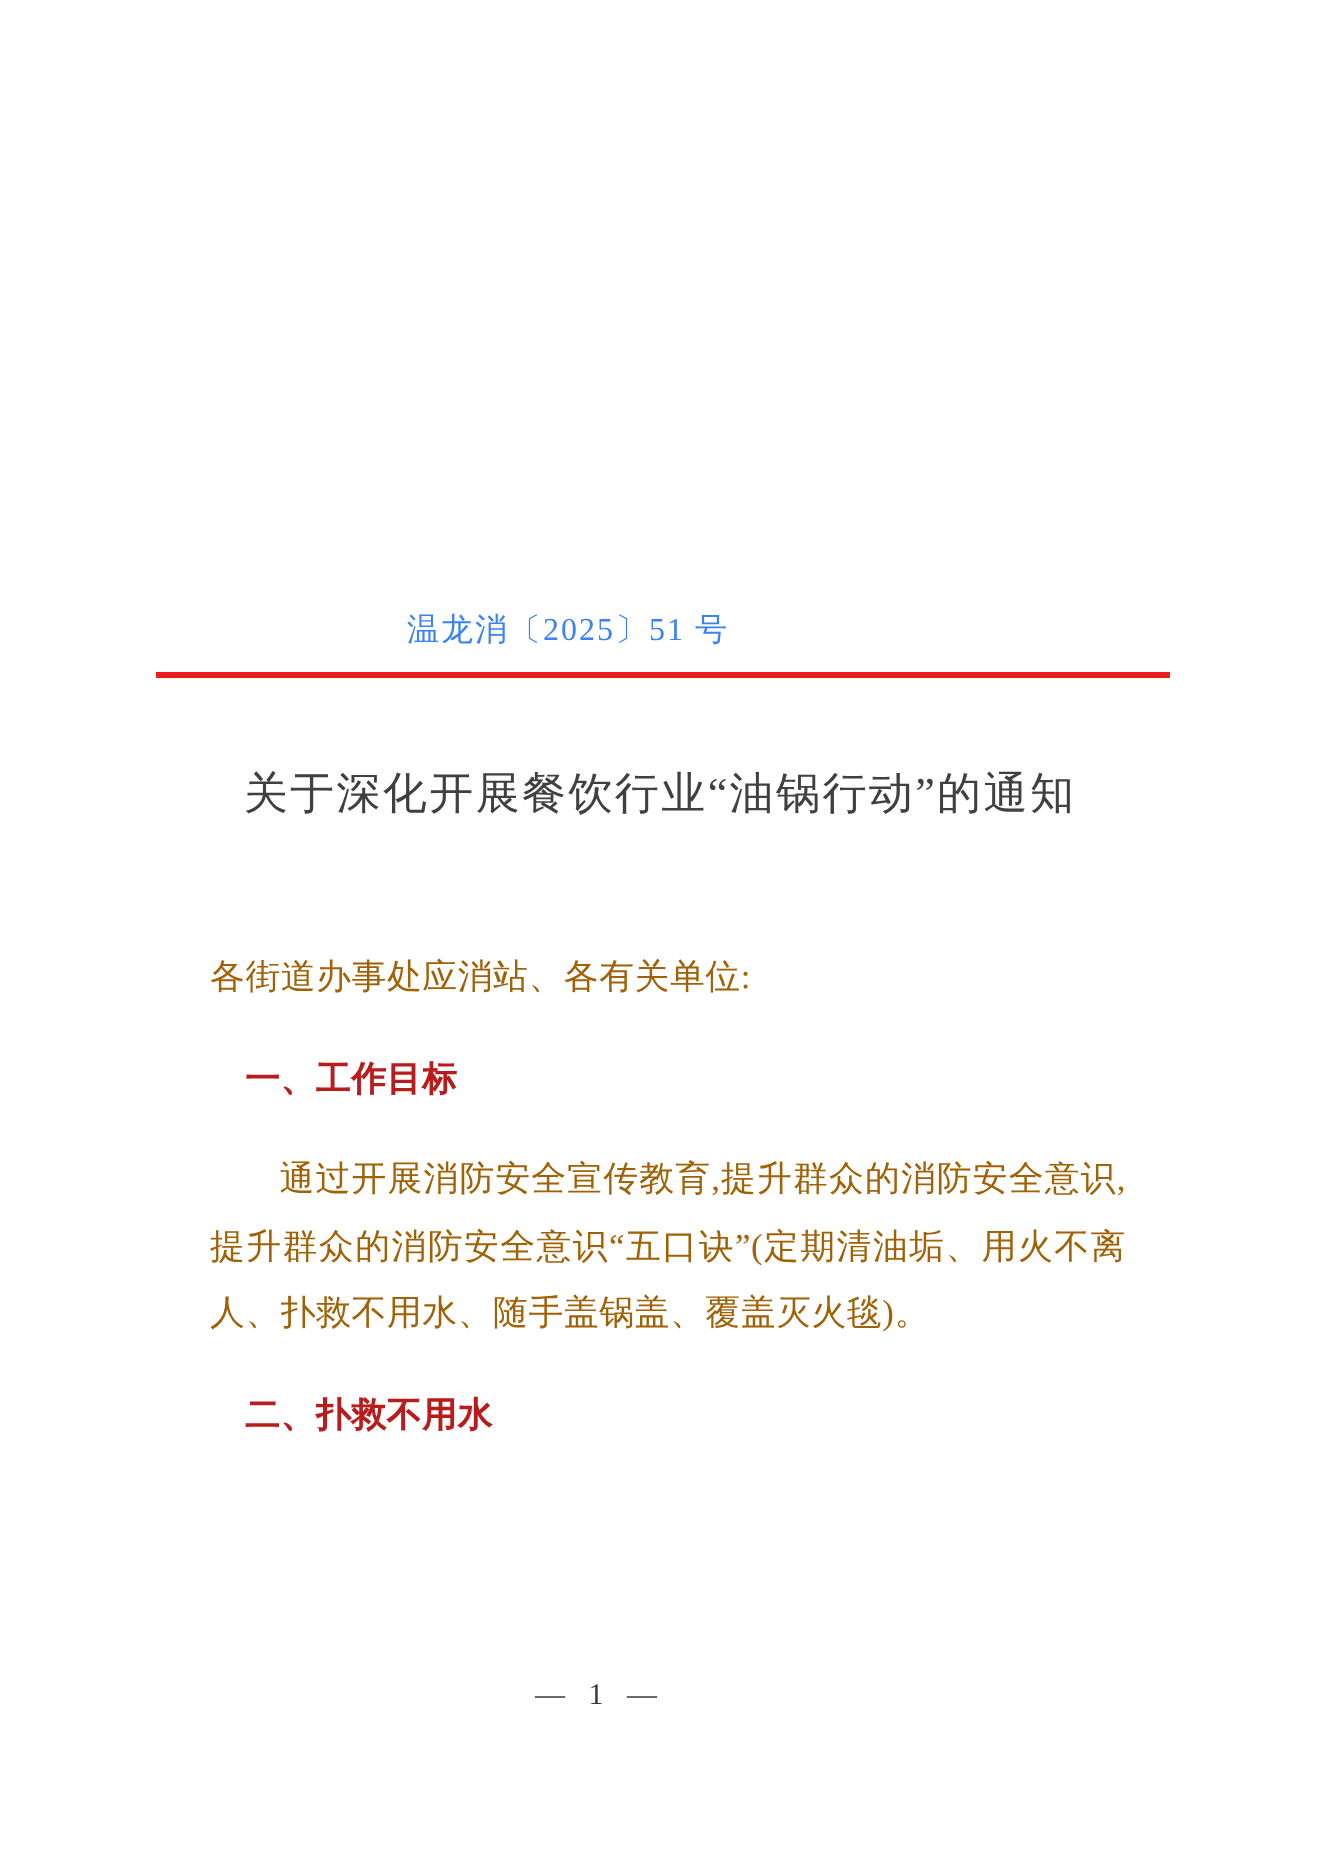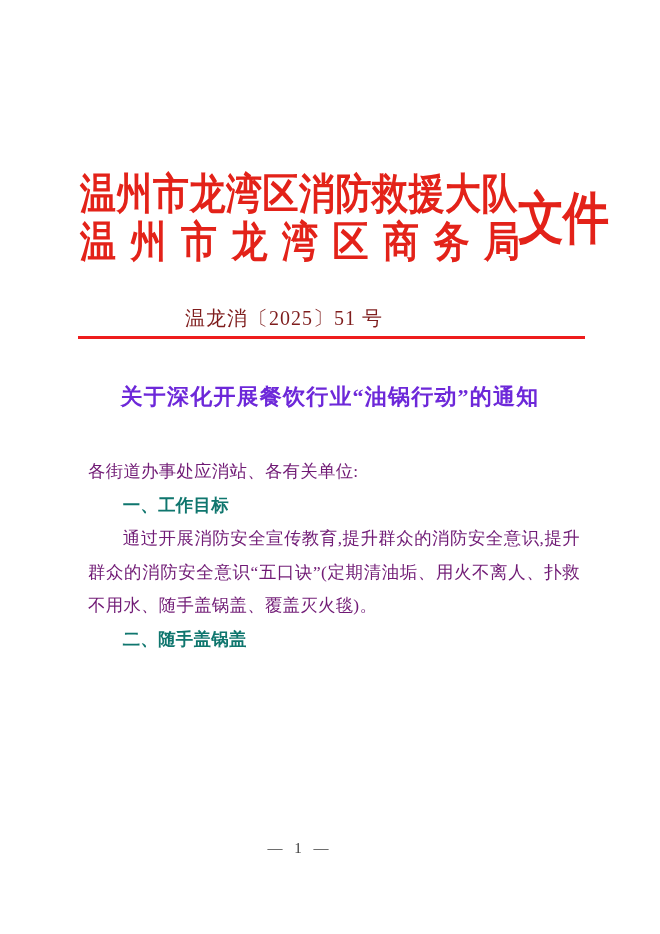--- a/index.html
+++ b/index.html
@@ -68,77 +68,77 @@
     transform-origin: left top;
   }
 
   
   .doc-number {
     position: absolute;
     left: 0;
     top: 305px;
     width: 568px;
     text-align: center;
-    font-size: 20px;
+    font-size: 16px;
     letter-spacing: 1px;
-    color: #7f1d1d;
+    color: #3b82f6;
   }
 
   .red-rule {
     position: absolute;
     left: 78px;
     top: 336px;
     width: 507px;
     height: 3px;
     background: #EE1C1C;
   }
 
   
   .doc-title {
     position: absolute;
     left: 0;
     top: 382px;
     width: 660px;
     text-align: center;
     font-size: 22px;
-    font-weight: bold;
+    font-weight: normal;
     letter-spacing: 1.2px;
-    color: #6d28d9;
+    color: #404040;
   }
 
   
   .body-block {
     position: absolute;
     left: 88px;
     top: 455px;
     width: 492px;
   }
 
   .para {
     font-size: 17.4px;
     line-height: 33.5px;
     letter-spacing: 0.3px;
     text-align: justify;
     text-justify: inter-ideograph;
-    margin: 0;
-    color: #701a75;
+    margin: 17px;
+    color: #a16207;
   }
 
   .para.indent {
     text-indent: 2em;
   }
 
   .heading {
     font-size: 17.4px;
     line-height: 33.5px;
     letter-spacing: 0.3px;
     font-weight: bold;
     text-indent: 2em;
     margin: 0;
-    color: #0f766e;
+    color: #b91c1c;
     font-family: "Liberation Sans", "DejaVu Sans", sans-serif;
   }
 
   
   .page-footer {
     position: absolute;
     left: 0;
     top: 840px;
     width: 660px;
     text-align: center;
@@ -147,34 +147,29 @@
     font-size: 15px;
     letter-spacing: 4px;
     color: #3a3a3a;
   }
 </style>
 </head>
 <body>
 
 <div class="page">
 
-  <div class="letterhead">
-    <div class="lh-line lh-line-1">温州市龙湾区消防救援大队</div>
-    <div class="lh-line lh-line-2">温州市龙湾区商务局</div>
-    <div class="lh-wenjian">文件</div>
-  </div>
 
   <div class="doc-number">温龙消〔2025〕51 号</div>
 
   <div class="red-rule"></div>
 
   <div class="doc-title">关于深化开展餐饮行业“油锅行动”的通知</div>
 
   <div class="body-block">
     <p class="para">各街道办事处应消站、各有关单位:</p>
     <p class="heading">一、工作目标</p>
     <p class="para indent">通过开展消防安全宣传教育,提升群众的消防安全意识,提升群众的消防安全意识“五口诀”(定期清油垢、用火不离人、扑救不用水、随手盖锅盖、覆盖灭火毯)。</p>
-    <p class="heading">二、随手盖锅盖</p>
+    <p class="heading">二、扑救不用水</p>
   </div>
 
   <div class="page-footer">— 1 —</div>
 
 </div>
 
 </body></html>

